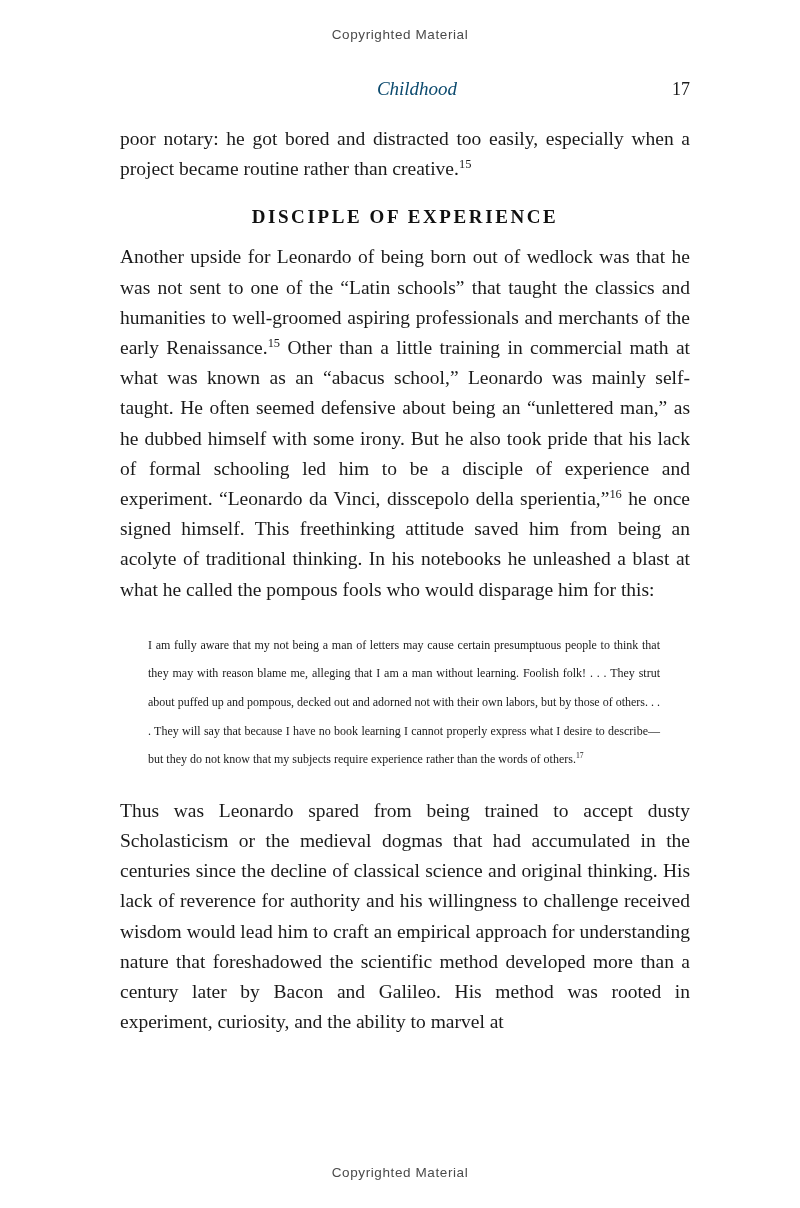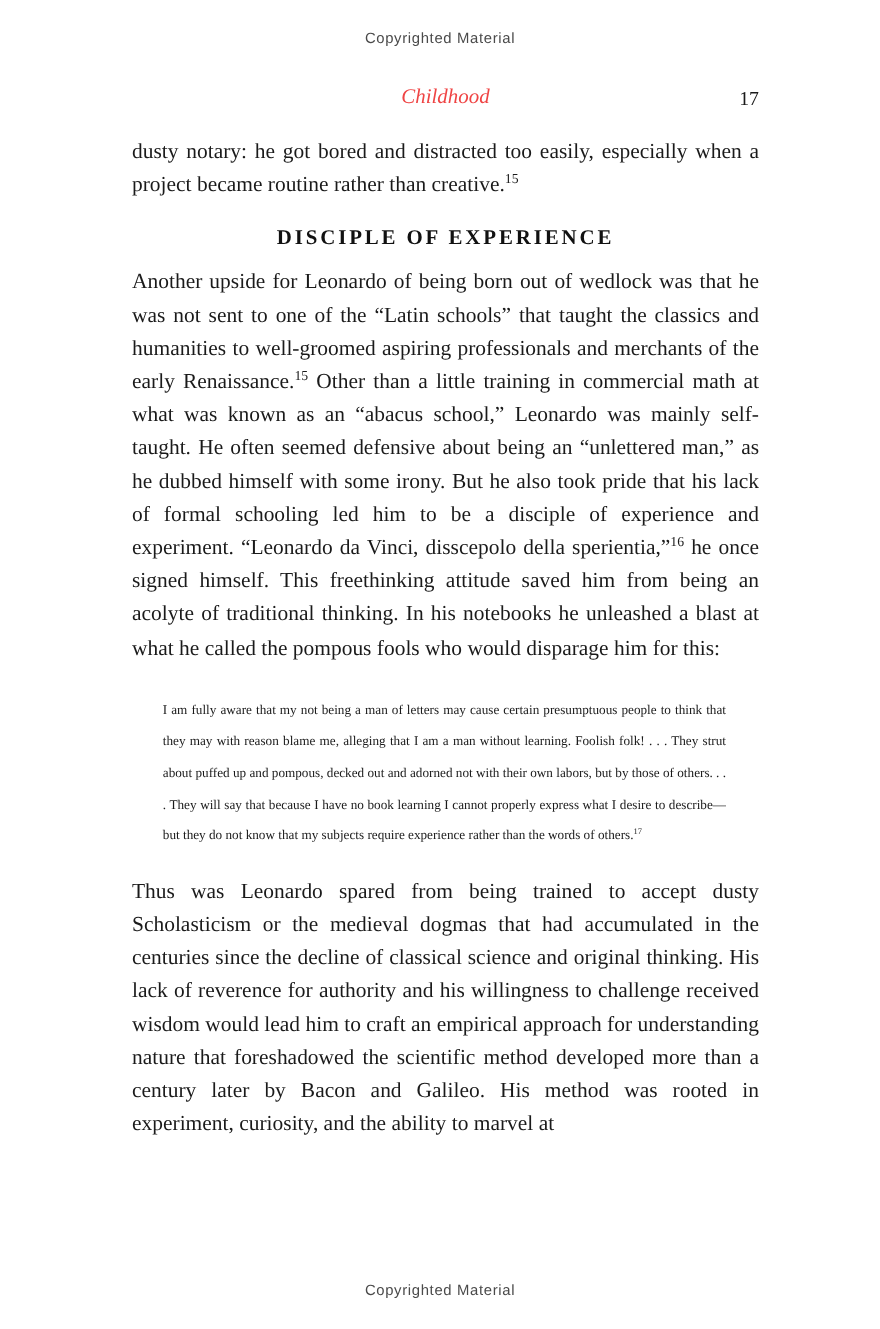--- a/index.html
+++ b/index.html
@@ -39,26 +39,26 @@
 
   .running-head {
     position: absolute;
     left: 120px;
     top: 78px;
     width: 570px;
     height: 24px;
   }
   .running-head .chapter {
     position: absolute;
-    left: 0;
+    left: 12px;
     width: 570px;
     text-align: center;
     font-style: italic;
     font-size: 19px;
-    color: #ef4444;
+    color: #0c4a6e;
   }
   .running-head .folio {
     position: absolute;
     right: 0;
     top: 1px;
     font-size: 18px;
     color: #1a1a1a;
   }
 
   .body-col {
@@ -111,21 +111,21 @@
 
   <div class="watermark watermark-top">Copyrighted Material</div>
 
   <div class="running-head">
     <div class="chapter">Childhood</div>
     <div class="folio">17</div>
   </div>
 
   <div class="body-col">
 
-    <p class="para first"><span>dusty notary: he got bored and distracted too easily, especially when a project became routine rather than creative.</span><sup>15</sup></p>
+    <p class="para first"><span>poor notary: he got bored and distracted too easily, especially when a project became routine rather than creative.</span><sup>15</sup></p>
 
     <h2 class="section-head">Disciple of Experience</h2>
 
     <p class="para"><span>Another upside for Leonardo of being born out of wedlock was that he was not sent to one of the “Latin schools” that taught the classics and humanities to well-groomed aspiring professionals and merchants of the early Renaissance.</span><sup>15</sup><span> Other than a little training in commercial math at what was known as an “abacus school,” Leonardo was mainly self-taught. He often seemed defensive about being an “unlettered man,” as he dubbed himself with some irony. But he also took pride that his lack of formal schooling led him to be a disciple of experience and experiment. “Leonardo da Vinci, disscepolo della sperientia,”</span><sup>16</sup><span> he once signed himself. This freethinking attitude saved him from being an acolyte of traditional thinking. In his notebooks he unleashed a blast at what he called the pompous fools who would disparage him for this:</span></p>
 
     <blockquote class="extract"><span>I am fully aware that my not being a man of letters may cause certain presumptuous people to think that they may with reason blame me, alleging that I am a man without learning. Foolish folk! . . . They strut about puffed up and pompous, decked out and adorned not with their own labors, but by those of others. . . . They will say that because I have no book learning I cannot properly express what I desire to describe—but they do not know that my subjects require experience rather than the words of others.</span><sup>17</sup></blockquote>
 
     <div class="gap-after-extract"></div>
 
     <p class="para">Thus was Leonardo spared from being trained to accept dusty Scholasticism or the medieval dogmas that had accumulated in the centuries since the decline of classical science and original thinking. His lack of reverence for authority and his willingness to challenge received wisdom would lead him to craft an empirical approach for understanding nature that foreshadowed the scientific method developed more than a century later by Bacon and Galileo. His method was rooted in experiment, curiosity, and the ability to marvel at</p>

